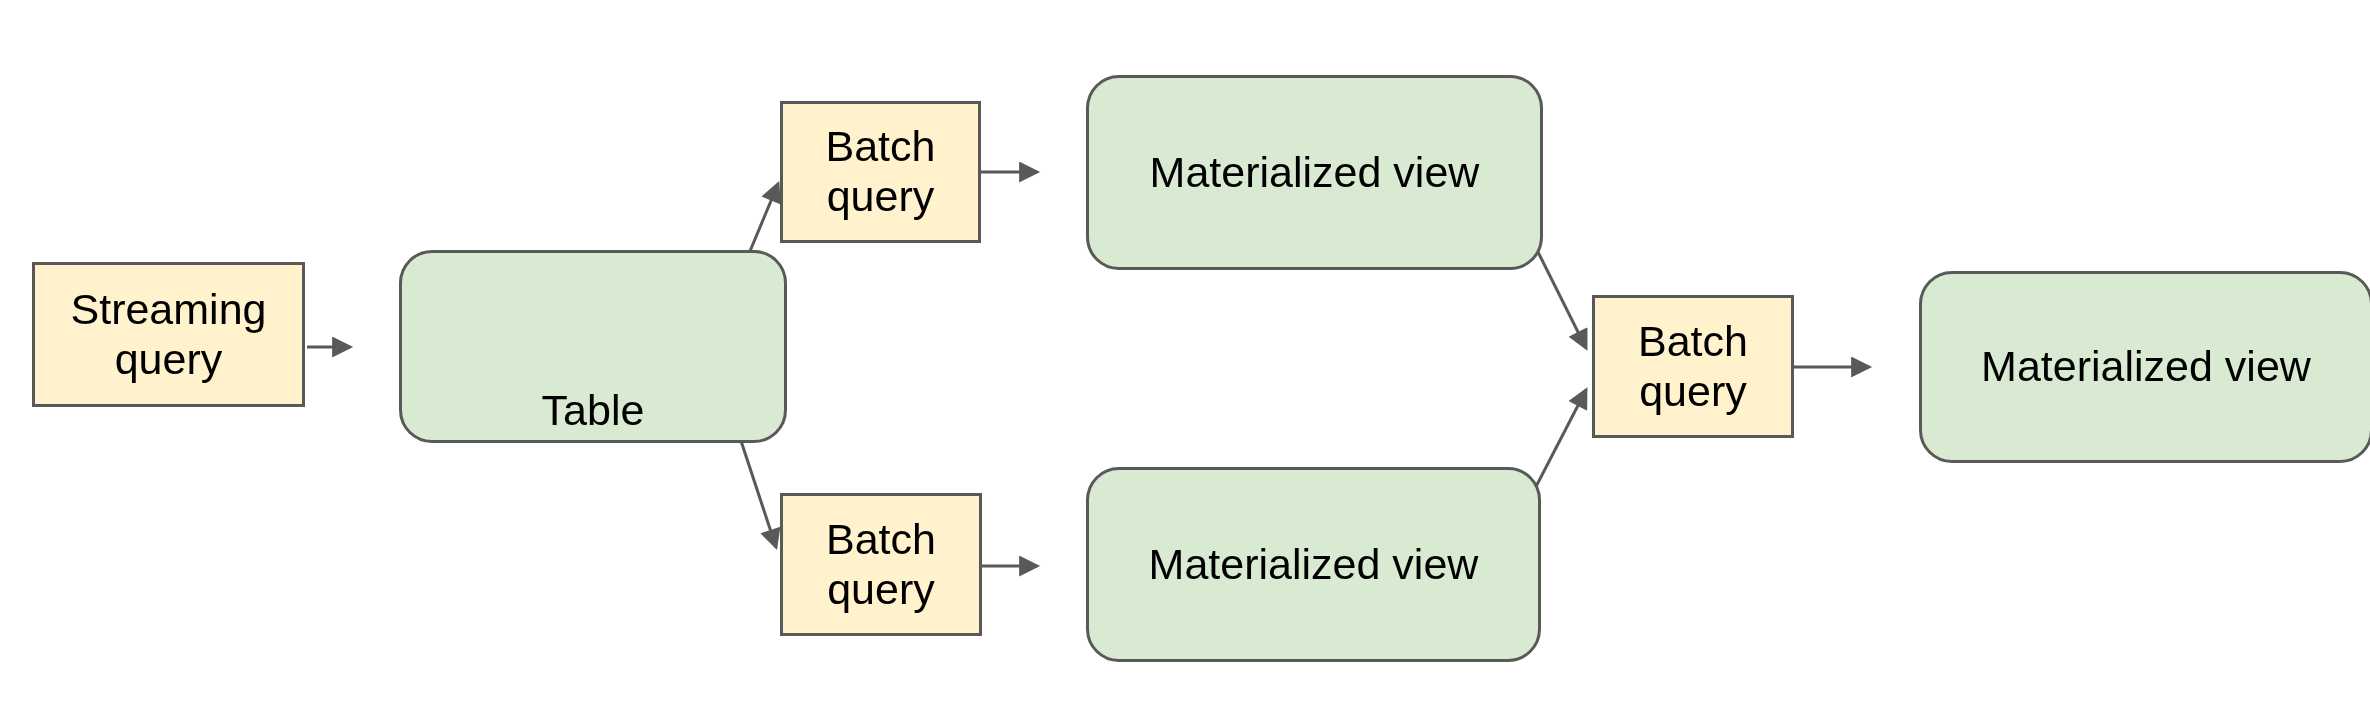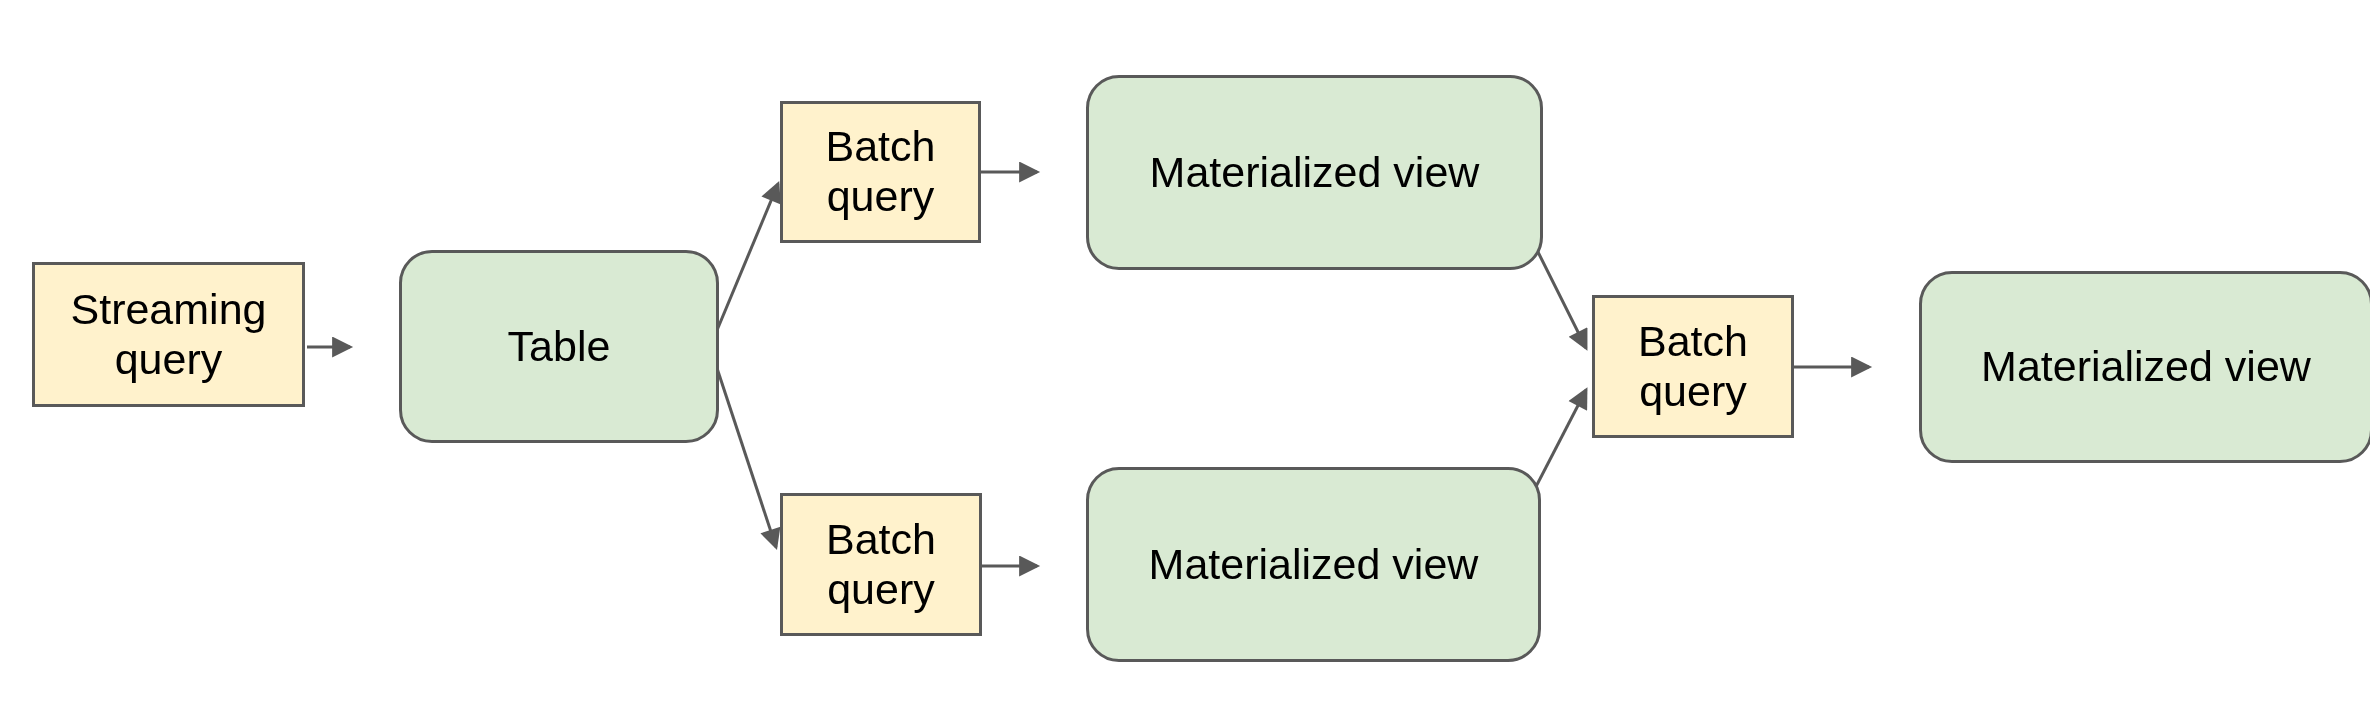--- a/index.html
+++ b/index.html
@@ -46,21 +46,21 @@
     background: var(--query_fill, #fff2cc);
     border: 3px solid var(--box_border, #595959);
   }
   .node-dataset {
     background: var(--dataset_fill, #d9ead3);
     border: 3px solid var(--box_border, #595959);
     border-radius: 33px;
     margin-left: 43px;
   }
   .n-streaming     { left: 32px;   top: 262px; width: 273px; height: 145px; }
-  .n-table         { left: 356px;  top: 250px; width: 320px; height: 193px; }
+  .n-table         { left: 356px;  top: 250px; width: 388px; height: 193px; align-items: flex-end; }
   .n-batch-top     { left: 780px;  top: 101px; width: 201px; height: 142px; }
   .n-mv-top        { left: 1043px; top: 75px;  width: 457px; height: 195px; }
   .n-batch-bottom  { left: 780px;  top: 493px; width: 202px; height: 143px; }
   .n-mv-bottom     { left: 1043px; top: 467px; width: 455px; height: 195px; }
   .n-batch-right   { left: 1592px; top: 295px; width: 202px; height: 143px; }
   .n-mv-right      { left: 1876px; top: 271px; width: 454px; height: 192px; }
 </style>
 </head>
 <body>
 

